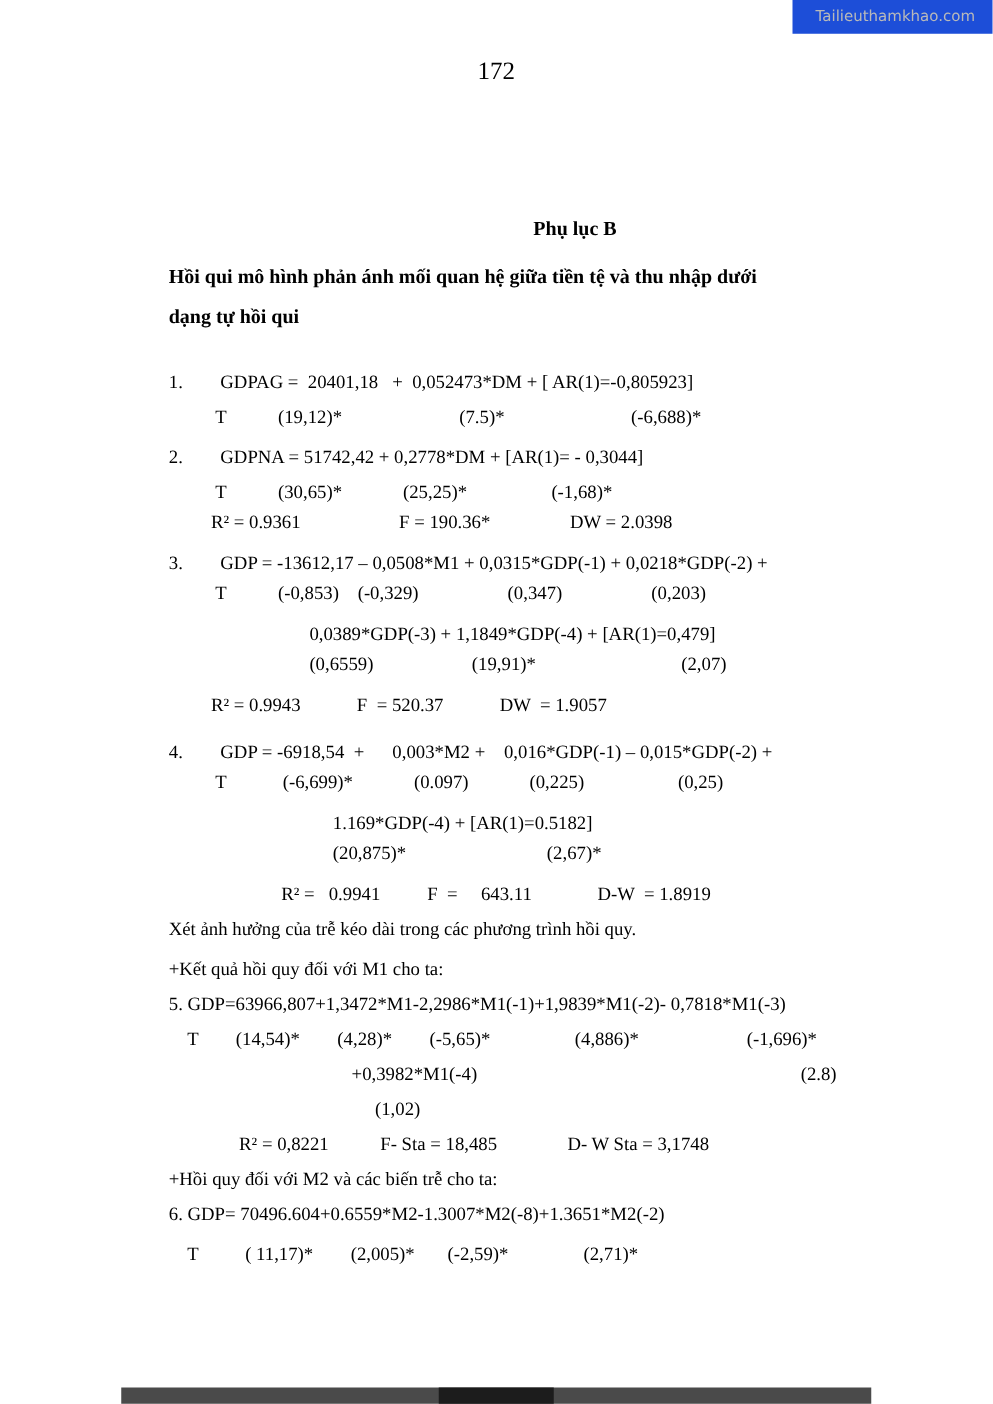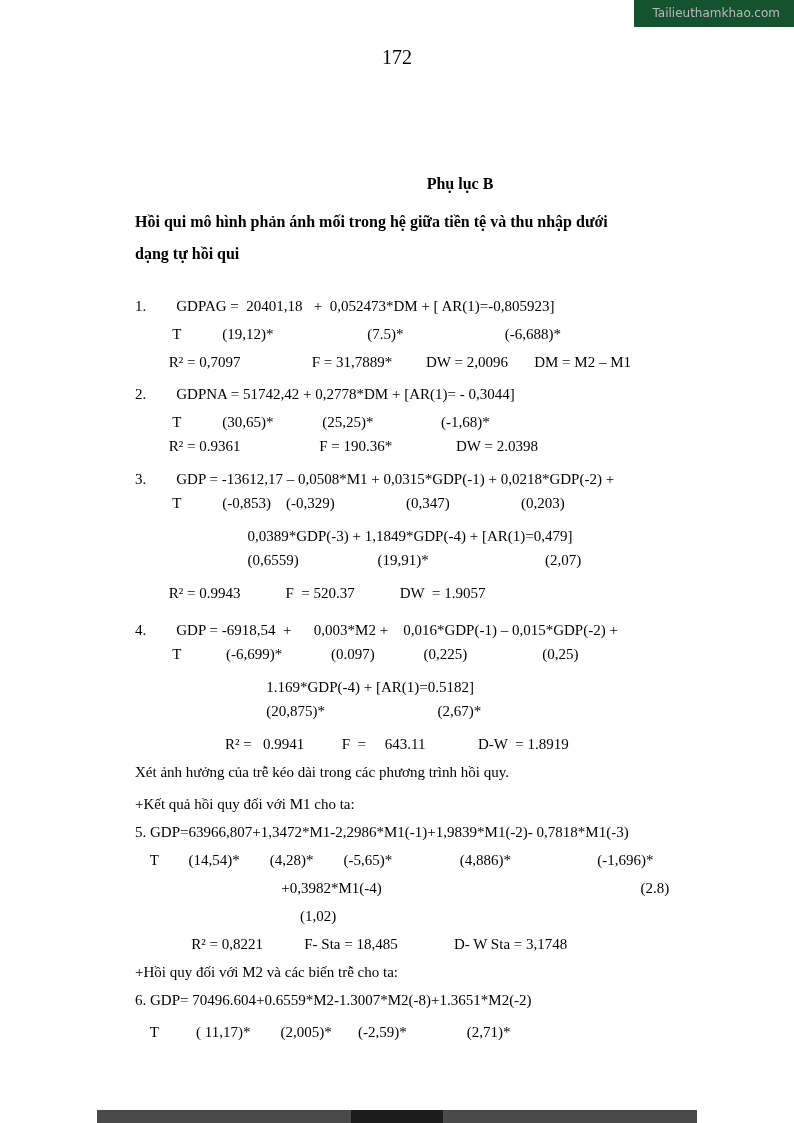--- a/index.html
+++ b/index.html
@@ -6,21 +6,21 @@
   html,body { width:794px; height:1123px; }
   body {
     background:#ffffff;
     font-family:"Liberation Serif", serif;
     color:#000;
     position:relative;
     overflow:hidden;
   }
   .watermark {
     position:absolute; top:0; right:0;
-    background:#14532d; color:#b9b9b9;
+    background:#1d4ed8; color:#b9b9b9;
     font-family:"DejaVu Sans", sans-serif;
     font-size:12px; line-height:16px;
     padding:5px 14px 6px 18px;
   }
   .page-number {
     position:absolute; top:46px; left:0; width:100%;
     text-align:center; font-size:20px;
   }
   .content {
     position:absolute; left:135px; top:170px; width:650px;
@@ -46,27 +46,26 @@
 
 <div>
 
   <div class="watermark">Tailieuthamkhao.com</div>
 
   <div class="page-number">172</div>
 
   <div class="content">
     <div class="doc-title">Phụ lục B</div>
 
-    <div class="doc-heading">Hồi qui mô hình phản ánh mối trong hệ giữa tiền tệ và thu nhập dưới</div>
+    <div class="doc-heading">Hồi qui mô hình phản ánh mối quan hệ giữa tiền tệ và thu nhập dưới</div>
     <div class="doc-heading">dạng tự hồi qui</div>
 
     <div class="lines" id="lines">
         <div class="line">1.        GDPAG =  20401,18   +  0,052473*DM + [ AR(1)=-0,805923]</div>
         <div class="line">          T           (19,12)*                         (7.5)*                           (-6,688)*</div>
-        <div class="line">         R² = 0,7097                   F = 31,7889*         DW = 2,0096       DM = M2 – M1</div>
         <div class="line gap-sm">2.        GDPNA = 51742,42 + 0,2778*DM + [AR(1)= - 0,3044]</div>
         <div class="line">          T           (30,65)*             (25,25)*                  (-1,68)*</div>
         <div class="line tight">         R² = 0.9361                     F = 190.36*                 DW = 2.0398</div>
         <div class="line gap">3.        GDP = -13612,17 – 0,0508*M1 + 0,0315*GDP(-1) + 0,0218*GDP(-2) +</div>
         <div class="line tight">          T           (-0,853)    (-0,329)                   (0,347)                   (0,203)</div>
         <div class="line gap">                              0,0389*GDP(-3) + 1,1849*GDP(-4) + [AR(1)=0,479]</div>
         <div class="line tight">                              (0,6559)                     (19,91)*                               (2,07)</div>
         <div class="line gap">         R² = 0.9943            F  = 520.37            DW  = 1.9057</div>
         <div class="line gap">4.        GDP = -6918,54  +      0,003*M2 +    0,016*GDP(-1) – 0,015*GDP(-2) +</div>
         <div class="line tight">          T            (-6,699)*             (0.097)             (0,225)                    (0,25)</div>

